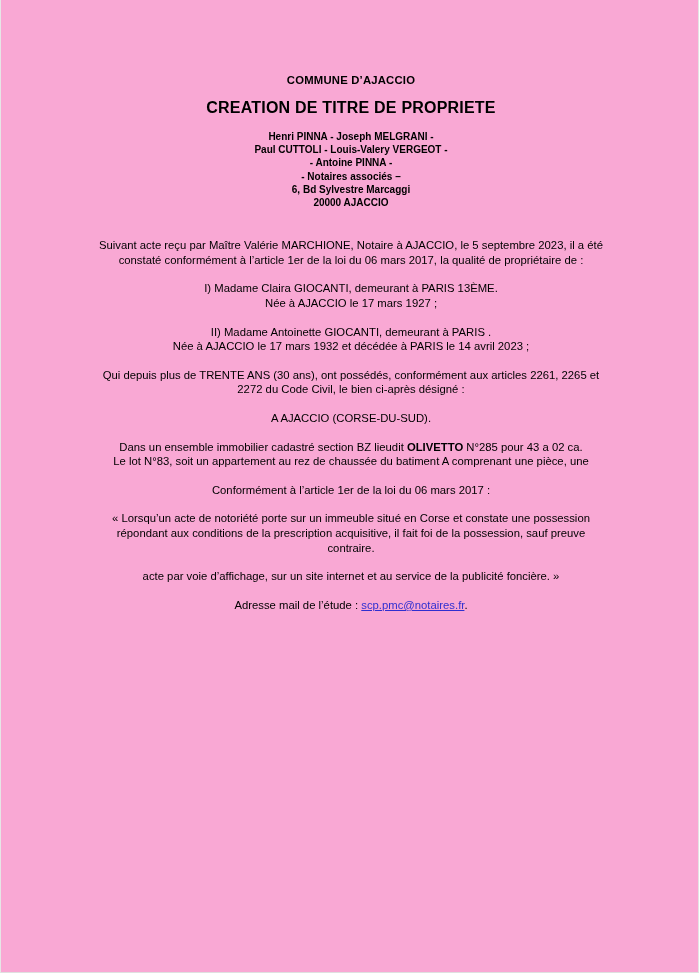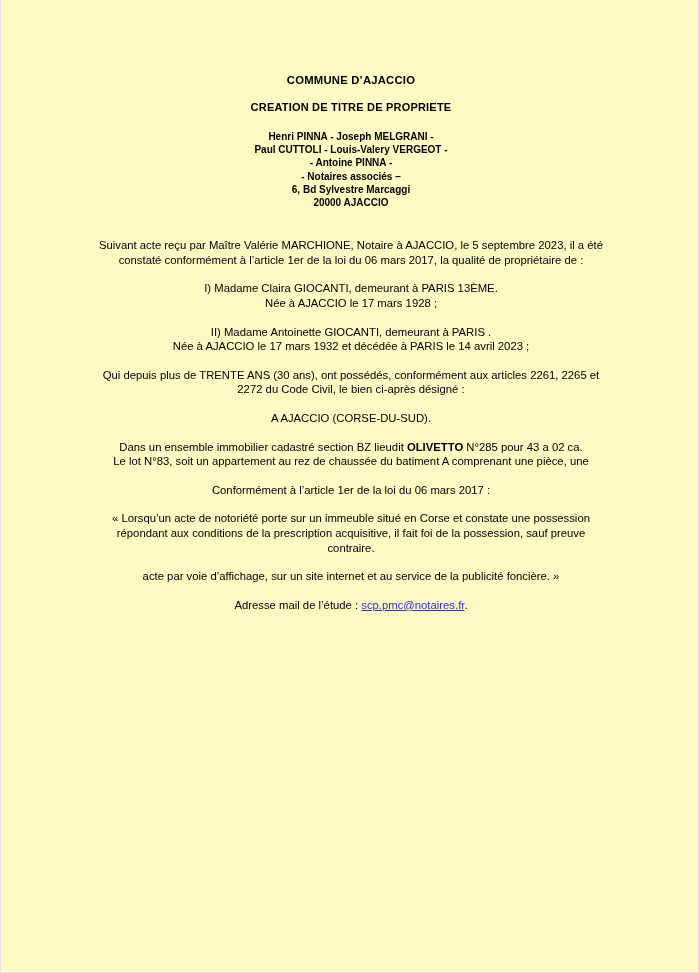--- a/index.html
+++ b/index.html
@@ -8,21 +8,21 @@
     background: #ffffff;
   }
   body {
     font-family: "Liberation Sans", sans-serif;
   }
   .page {
     position: relative;
     width: 699px;
     height: 973px;
     box-sizing: border-box;
-    background: #fef9c3;
+    background: #f9a8d4;
     border-left: 1px solid #e6e6e6;
     border-right: 1px solid #e3e3e3;
     border-bottom: 1px solid #e0e0e0;
     overflow: hidden;
   }
   .doc {
     position: absolute;
     left: 87px;
     top: 0;
     width: 526px;
@@ -36,21 +36,21 @@
     font-size: 11.2px;
     line-height: 13px;
   }
   .header .commune {
     padding-top: 74px;
     font-size: 11.3px;
     letter-spacing: 0.2px;
   }
   .header .creation {
     padding-top: 14px;
-    font-size: 11px;
+    font-size: 16px;
     letter-spacing: 0.2px;
   }
   .header .notaries {
     padding-top: 16px;
     font-size: 10px;
     line-height: 13.2px;
   }
   .header .notaries div {
     white-space: nowrap;
   }
@@ -98,21 +98,21 @@
 
     <div class="body">
 
       <p class="para">
         <span class="ln">Suivant acte reçu par Maître Valérie MARCHIONE, Notaire à AJACCIO, le 5 septembre 2023, il a été</span>
         <span class="ln">constaté conformément à l’article 1er de la loi du 06 mars 2017, la qualité de propriétaire de :</span>
       </p>
 
       <p class="para">
         <span class="ln">I) Madame Claira GIOCANTI, demeurant à PARIS 13ÈME.</span>
-        <span class="ln">Née à AJACCIO le 17 mars 1928 ;</span>
+        <span class="ln">Née à AJACCIO le 17 mars 1927 ;</span>
       </p>
 
       <p class="para">
         <span class="ln">II) Madame Antoinette GIOCANTI, demeurant à PARIS .</span>
         <span class="ln">Née à AJACCIO le 17 mars 1932 et décédée à PARIS le 14 avril 2023 ;</span>
       </p>
 
       <p class="para">
         <span class="ln">Qui depuis plus de TRENTE ANS (30 ans), ont possédés, conformément aux articles 2261, 2265 et</span>
         <span class="ln">2272 du Code Civil, le bien ci-après désigné :</span>

